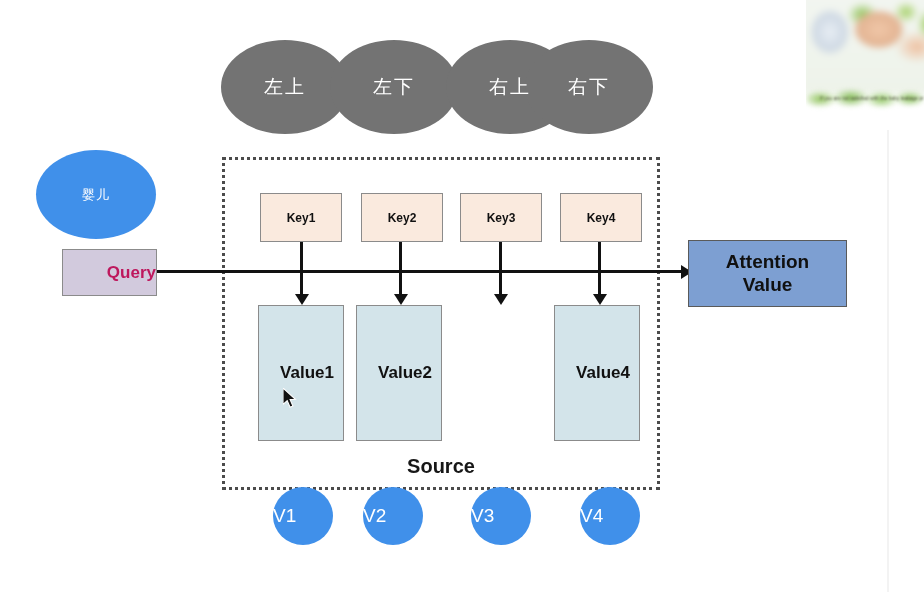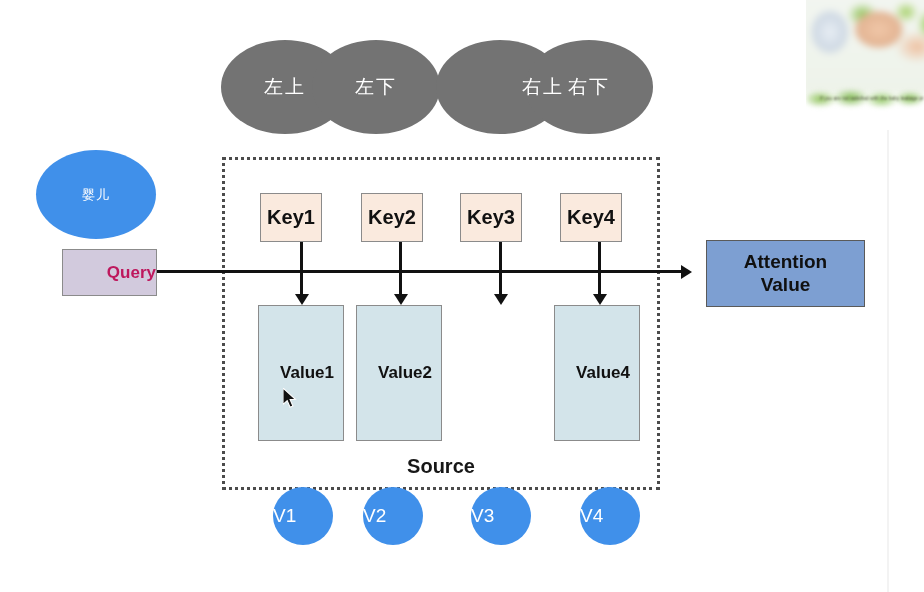--- a/index.html
+++ b/index.html
@@ -87,22 +87,22 @@
     background: #737373;
     display: flex;
     align-items: center;
     justify-content: center;
     color: #ffffff;
     font-size: 19px;
     letter-spacing: 2px;
   }
   .toplobe span { position: relative; z-index: 2; }
   #lobe1 { left: 221px; }
-  #lobe2 { left: 312px; font-family: Liberation Serif, serif; }
-  #lobe3 { left: 436px; justify-content: flex-end; }
+  #lobe2 { left: 330px; font-family: Liberation Serif, serif; }
+  #lobe3 { left: 446px; }
   #lobe4 { left: 525px; }
 
   
   .ying {
     position: absolute;
     left: 36px;
     top: 150px;
     width: 120px;
     height: 89px;
     border-radius: 50%;
@@ -151,29 +151,29 @@
     text-align: center;
     font-size: 20px;
     font-weight: bold;
     color: #171717;
   }
 
   
   .keybox {
     position: absolute;
     top: 193px;
-    width: 62px;
+    width: 82px;
     height: 49px;
     box-sizing: border-box;
     background: #faeade;
     border: 1.5px solid #8b8b8b;
     display: flex;
     align-items: center;
     justify-content: center;
-    font-size: 20px;
+    font-size: 12px;
     font-weight: bold;
     color: #111111;
   }
   #key1 { left: 260px; }
   #key2 { left: 361px; }
   #key3 { left: 460px; }
   #key4 { left: 560px; }
 
   
   .valbox {
@@ -254,21 +254,20 @@
     border: 1.5px solid #5a5a5a;
     display: flex;
     flex-direction: column;
     align-items: center;
     justify-content: center;
     font-size: 19px;
     font-weight: bold;
     color: #101010;
     line-height: 1.16;
     text-align: center;
-    margin-left: 18px;
   }
 
   
   .vcircle {
     position: absolute;
     top: 487px;
     width: 60px;
     height: 58px;
     border-radius: 50%;
     background: #4090ea;

